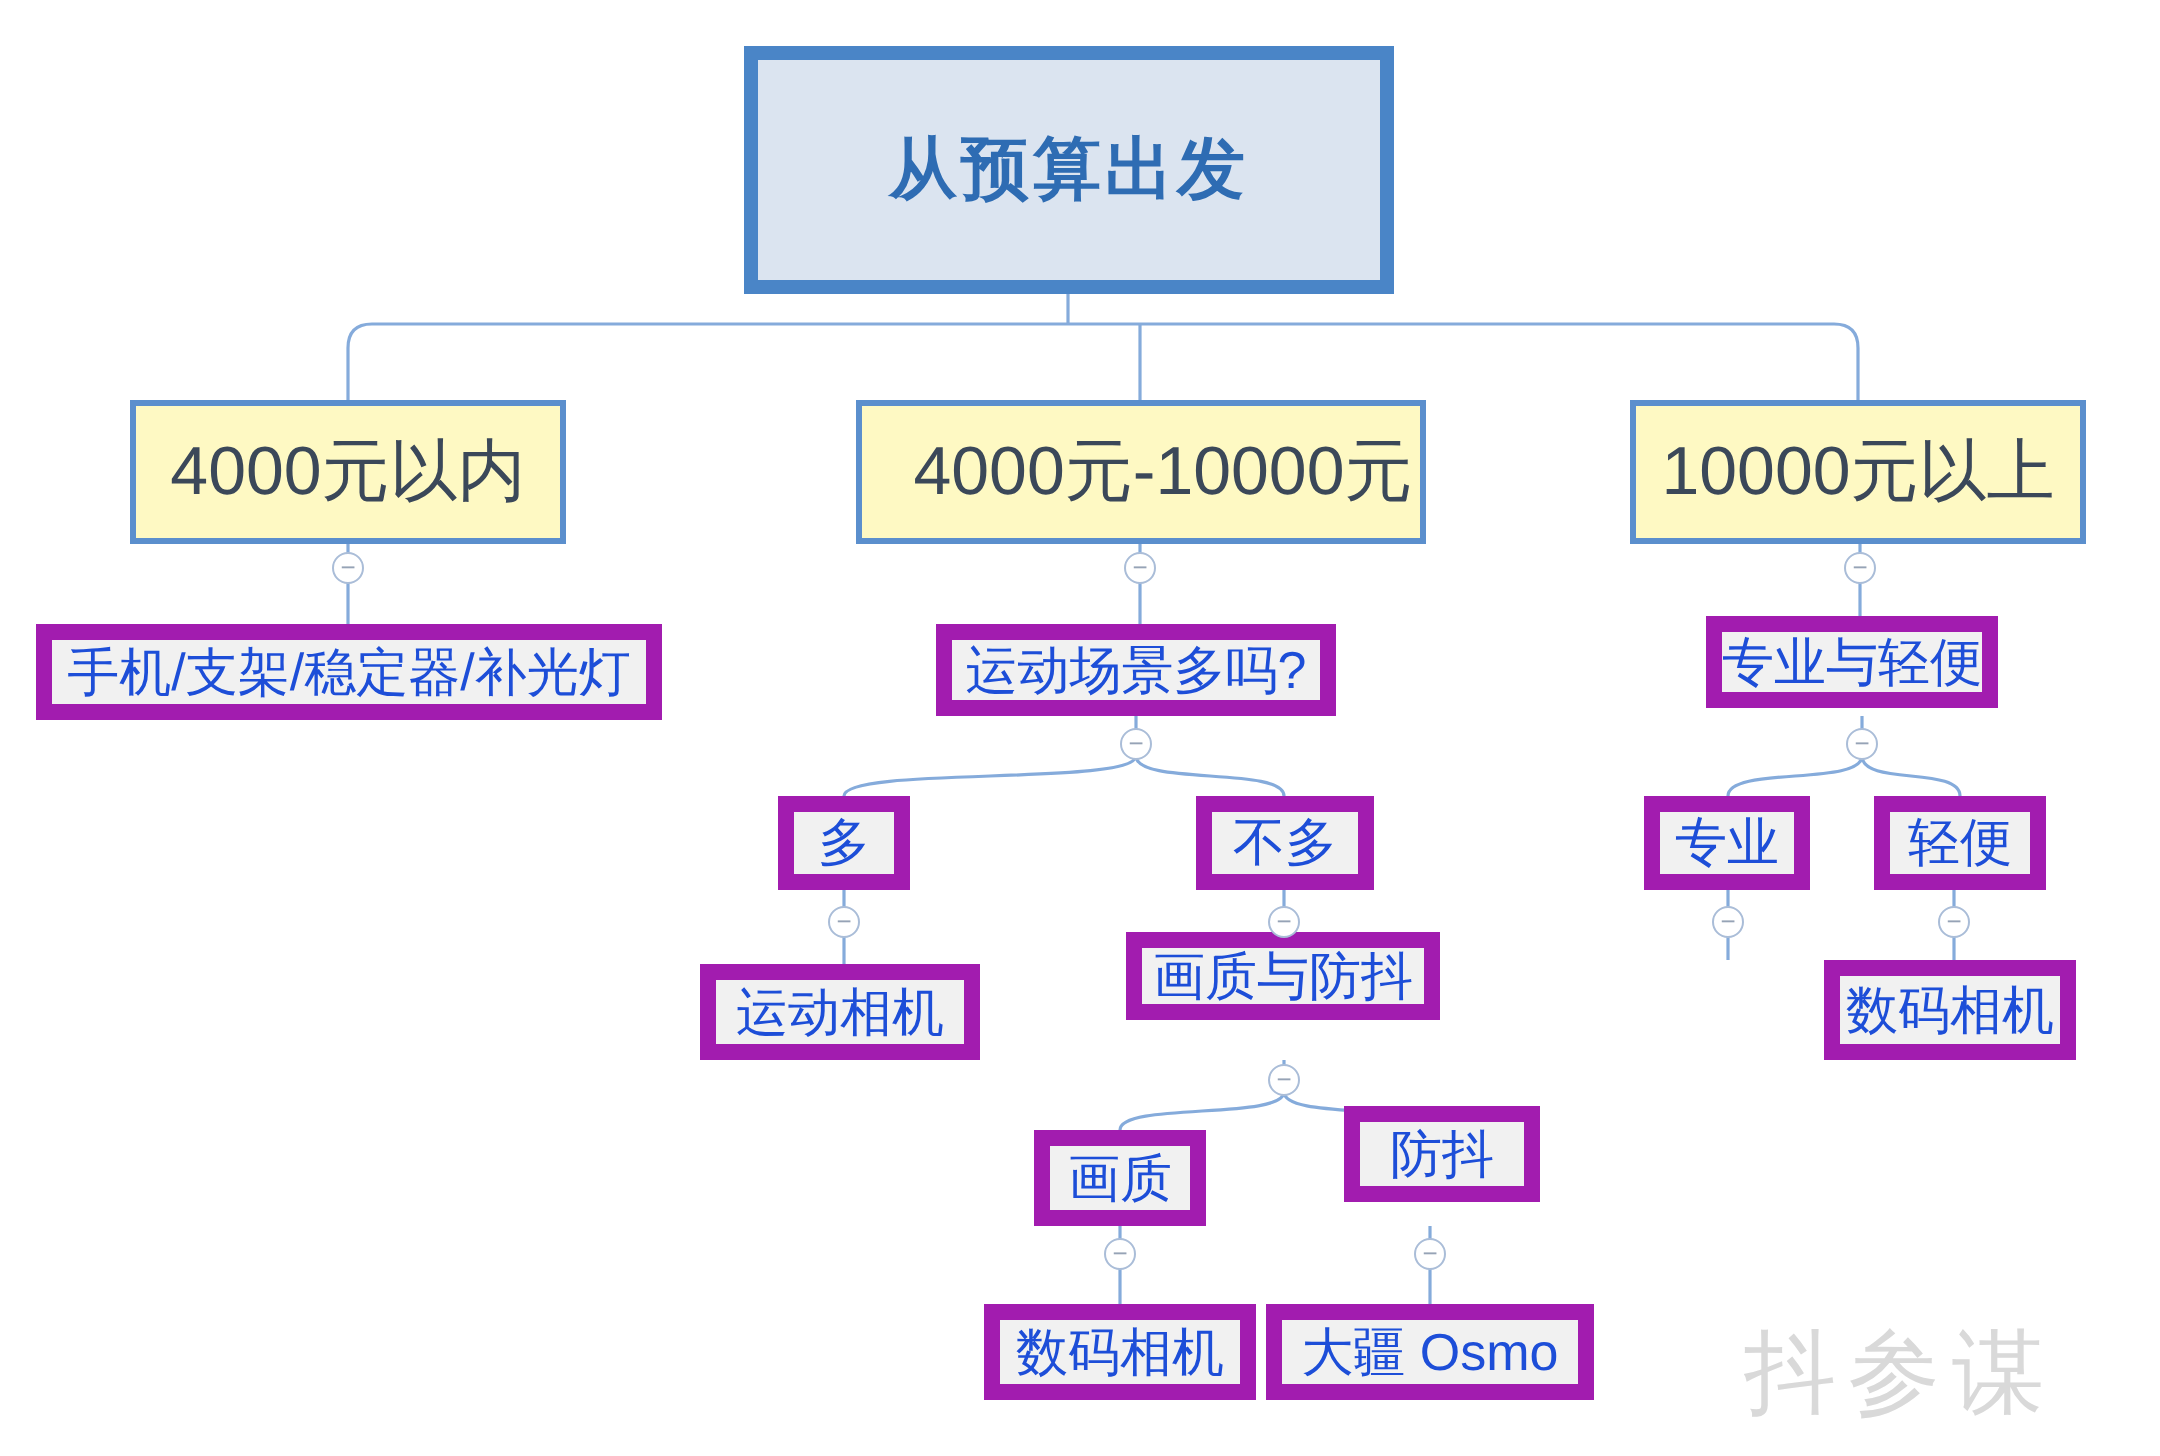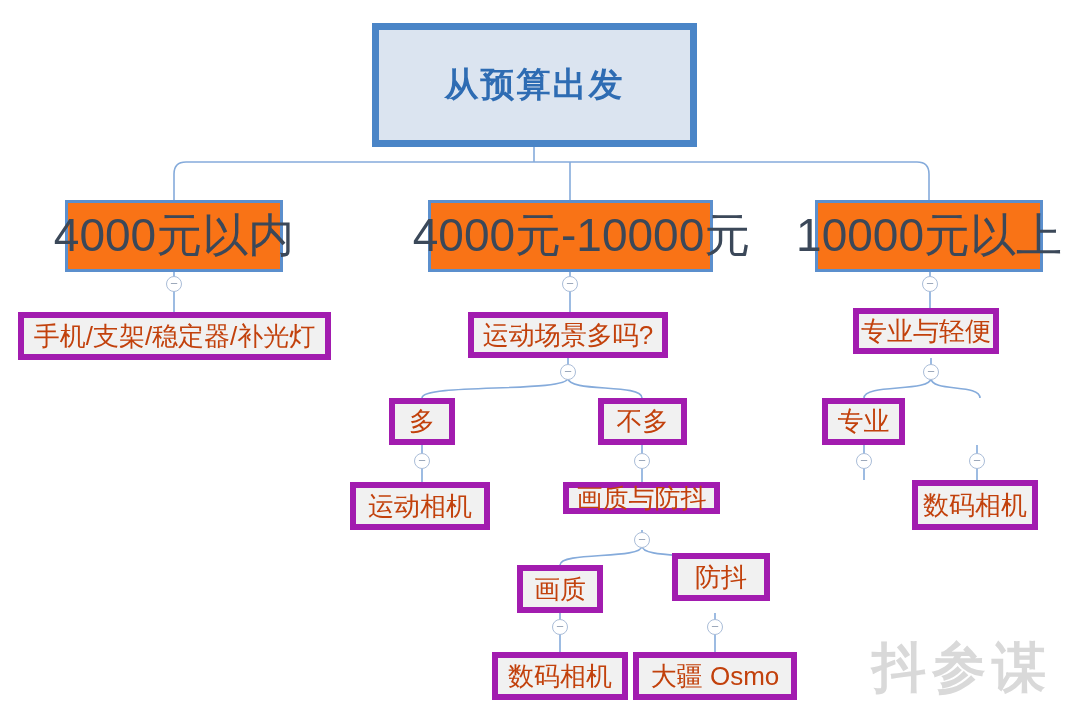--- a/index.html
+++ b/index.html
@@ -11,32 +11,32 @@
   .connectors path{fill:none;stroke:#85abdb;stroke-width:1.6px;}
   .node{
     position:absolute;box-sizing:border-box;display:flex;align-items:center;justify-content:center;
     text-align:center;white-space:nowrap;z-index:2;
   }
   .node.root{
     border:7px solid #4a85c7;background:#dbe4f0;color:#2e6cb3;
     font-size:34px;font-weight:bold;letter-spacing:2px;
   }
   .node.lvl2{
-    border:3px solid #5b8fcd;background:#f97316;color:#3b4859;font-size:46px;
+    border:3px solid #5b8fcd;background:#fef9c3;color:#3b4859;font-size:34px;
   }
   .node.leaf{
-    border:6px solid #a21caf;background:#f1f1f1;color:#c2410c;font-size:26px;
+    border:8px solid #a21caf;background:#f1f1f1;color:#1d4ed8;font-size:26px;
   }
   .collapse-icon{
     position:absolute;width:16px;height:16px;box-sizing:border-box;border:1.5px solid #aabdd8;
     border-radius:50%;background:#ffffff;color:#96a3b6;font-size:13px;line-height:12px;
     display:flex;align-items:center;justify-content:center;z-index:3;
   }
   .watermark{
-    position:absolute;left:872px;top:632px;font-size:54px;font-weight:bold;
+    position:absolute;left:872px;top:656px;font-size:46px;font-weight:normal;
     color:#d9d9d9;letter-spacing:6px;z-index:1;
   }
 </style>
 </head>
 <body>
 
 <div class="canvas">
 
   <svg class="connectors" viewBox="0 0 1080 728" xmlns="http://www.w3.org/2000/svg">
     <path d="M534,147 V162"></path>
@@ -75,24 +75,25 @@
   <div class="node leaf" style="left:468px;top:312px;width:200px;height:46px;">运动场景多吗?</div>
 
   <div class="node leaf" style="left:853px;top:308px;width:146px;height:46px;">专业与轻便</div>
 
   <div class="node leaf" style="left:389px;top:398px;width:66px;height:47px;">多</div>
 
   <div class="node leaf" style="left:598px;top:398px;width:89px;height:47px;">不多</div>
 
   <div class="node leaf" style="left:822px;top:398px;width:83px;height:47px;">专业</div>
 
+  <div class="node leaf" style="left:937px;top:398px;width:86px;height:47px;">轻便</div>
 
   <div class="node leaf" style="left:350px;top:482px;width:140px;height:48px;">运动相机</div>
 
-  <div class="node leaf" style="left:563px;top:482px;width:157px;height:32px;">画质与防抖</div>
+  <div class="node leaf" style="left:563px;top:466px;width:157px;height:44px;">画质与防抖</div>
 
 
   <div class="node leaf" style="left:912px;top:480px;width:126px;height:50px;">数码相机</div>
 
   <div class="node leaf" style="left:517px;top:565px;width:86px;height:48px;">画质</div>
 
   <div class="node leaf" style="left:672px;top:553px;width:98px;height:48px;">防抖</div>
 
   <div class="node leaf" style="left:492px;top:652px;width:136px;height:48px;">数码相机</div>
 

